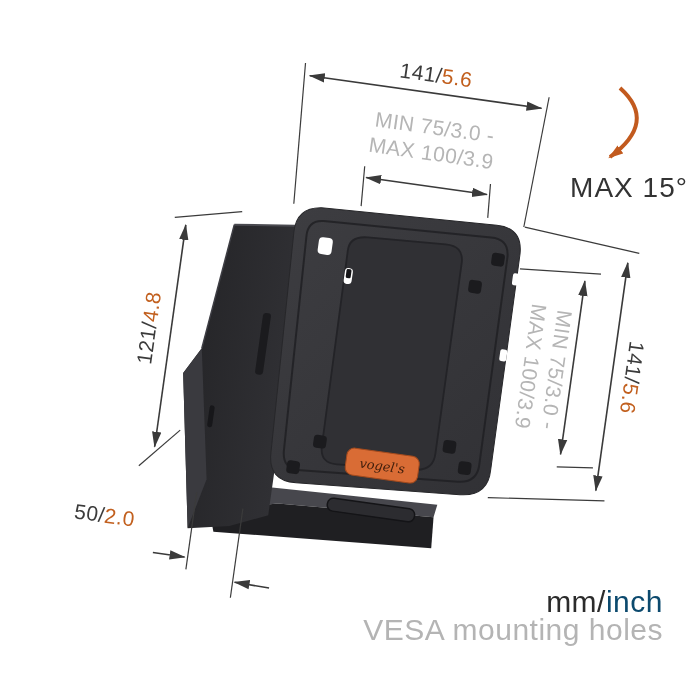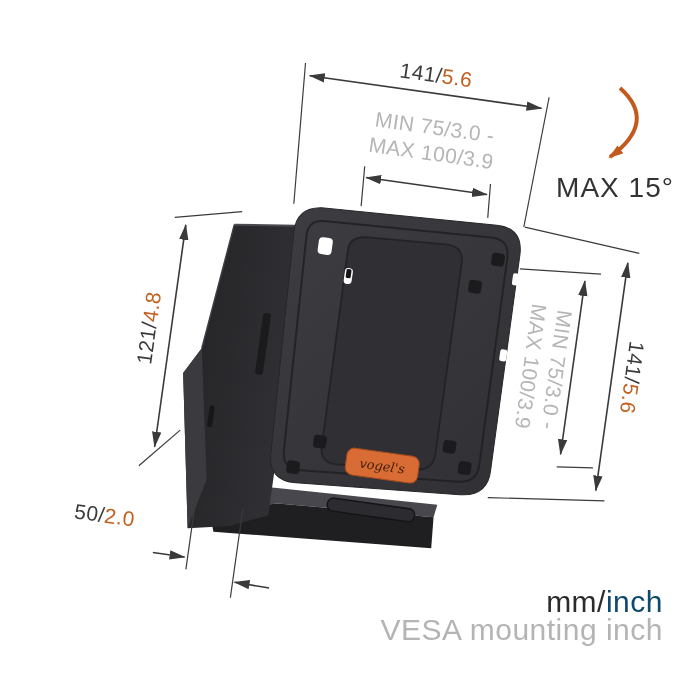--- a/index.html
+++ b/index.html
@@ -143,20 +143,20 @@
 
   <svg class="flat-svg" width="700" height="700" viewBox="0 0 700 700">
     <defs>
       <marker id="aho" viewBox="0 0 14 10" refX="12" refY="5" markerWidth="15" markerHeight="11" markerUnits="userSpaceOnUse" orient="auto">
         <path d="M0,0.5 L14,5 L0,9.5 Z" fill="#c25a1e"></path>
       </marker>
     </defs>
     <path d="M620,88 Q658,122 610,157" fill="none" stroke="#c25a1e" stroke-width="4" marker-end="url(#aho)"></path>
   </svg>
 
-  <div class="max-tilt" style="left:615px;top:188px">MAX 15°</div>
+  <div class="max-tilt" style="left:629px;top:188px">MAX 15°</div>
 
   <div class="legend legend-units">
     <span>mm/</span><span class="inch">inch</span>
   </div>
-  <div class="legend legend-sub">VESA mounting inch</div>
+  <div class="legend legend-sub">VESA mounting holes</div>
 
 </div>
 
 </body></html>

